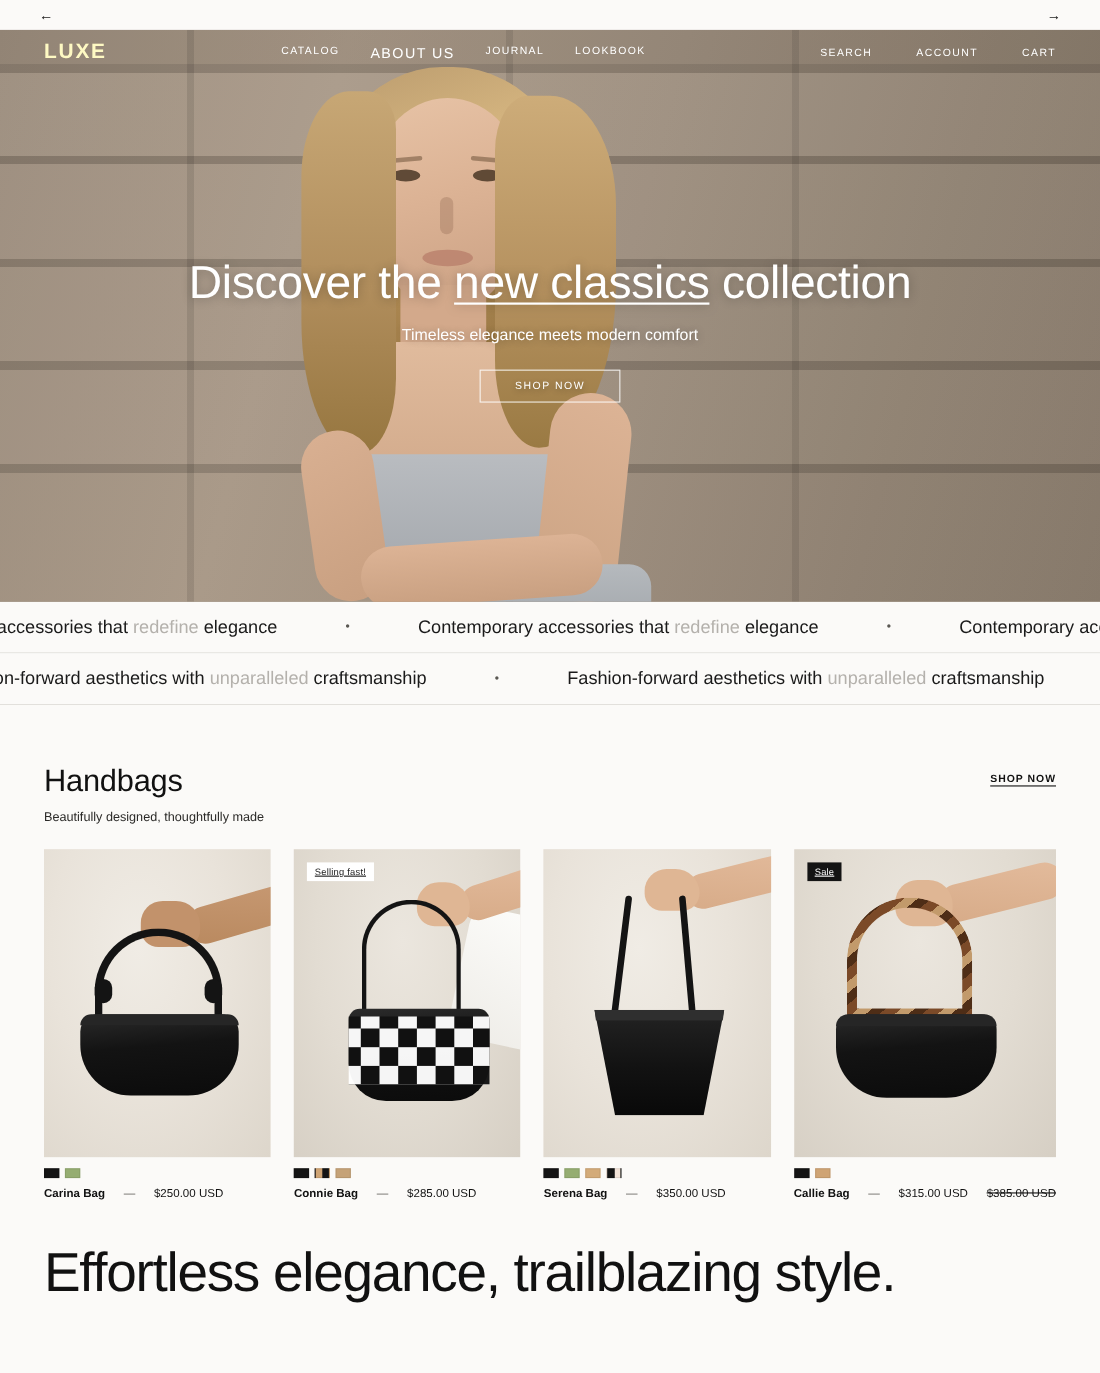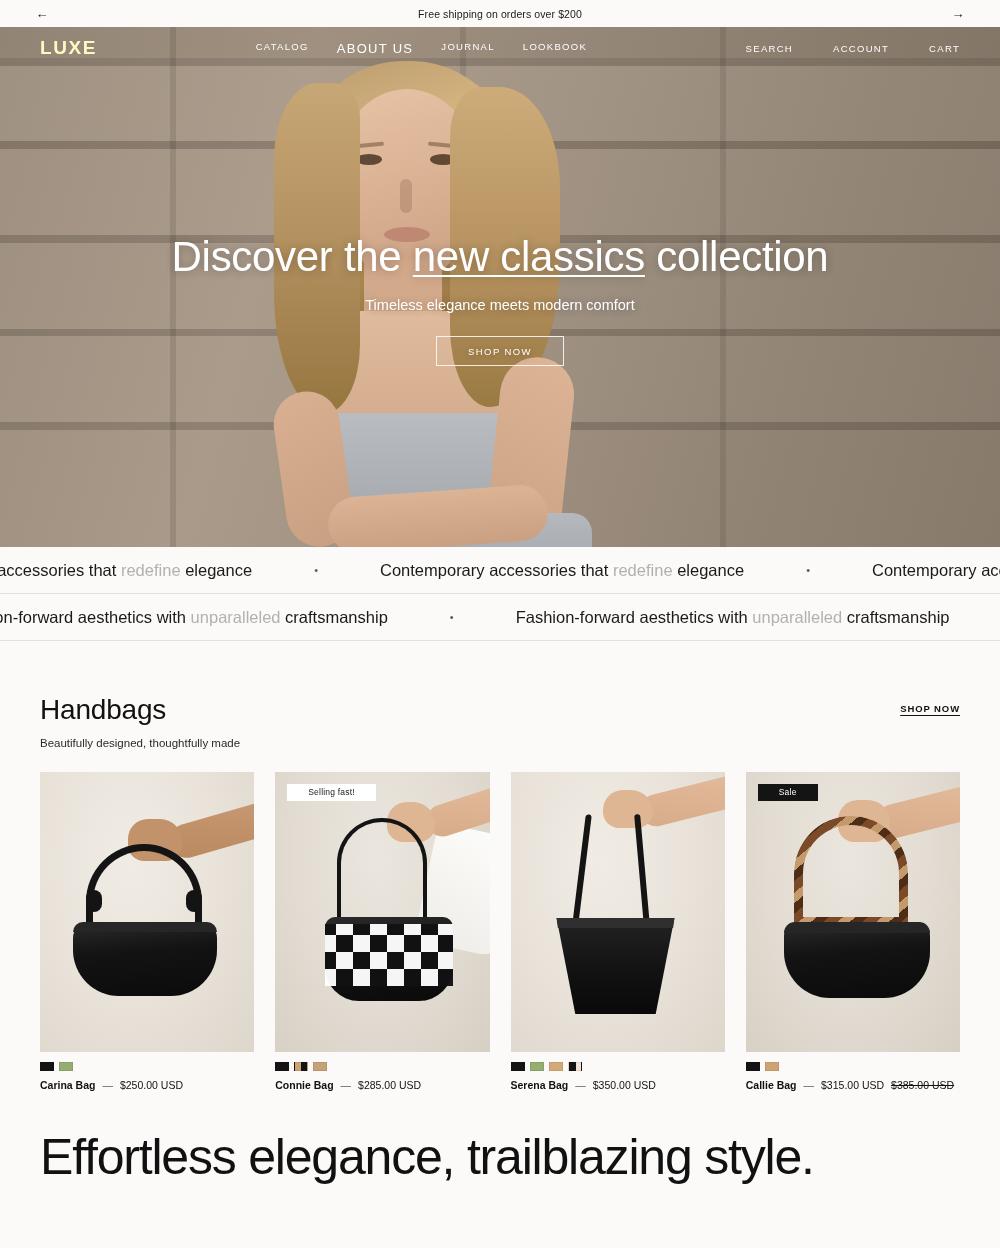--- a/index.html
+++ b/index.html
@@ -262,23 +262,24 @@
     position: relative;
     height: 280px;
     overflow: hidden;
     background: #ece7e0;
   }
   .badge {
     position: absolute;
     top: 10px; left: 10px;
     z-index: 4;
     font-size: 8.5px;
-    padding: 4px 21px;
+    padding: 4px 7px;
     letter-spacing: .2px;
     line-height: 1;
+    text-decoration: underline;
   }
   .badge.light { background:#fff; color:#1a1a1a; }
   .badge.dark { background:#141414; color:#fff; }
 
   
   .scene { position:absolute; inset:0; }
   .bg-cream { position:absolute; inset:0;
     background: radial-gradient(ellipse at 42% 32%, #f0ece5 0%, #e9e3da 48%, #ddd6cb 100%); }
   .bg-cream2 { position:absolute; inset:0;
     background: radial-gradient(ellipse at 48% 30%, #ebe6de 0%, #e2dcd2 52%, #d6cfc4 100%); }
@@ -314,21 +315,21 @@
   
   .swatches { display: flex; gap: 5px; margin-top: 10px; }
   .sw {
     width: 14px; height: 9px;
     border: 1px solid rgba(0,0,0,.08);
   }
   .meta {
     margin-top: 8px;
     display: flex;
     align-items: center;
-    gap: 7px;
+    gap: 17px;
     font-size: 10.5px;
     color: #111;
     white-space: nowrap;
   }
   .p-name { font-weight: 700; }
   .p-dash { color:#5c5a56; }
   .p-price { color:#111; }
   .p-compare { color:#111; text-decoration: line-through; }
 
   
@@ -344,21 +345,20 @@
     letter-spacing: -1.2px;
     color: #111;
     font-stretch: condensed;
   }
 </style>
 </head>
 <body>
 
 <div class="announce">
   <div class="arrow-btn">←</div>
-  <div class="announce-text">Free shipping on orders over $200</div>
   <div class="arrow-btn">→</div>
 </div>
 
 <div class="hero">
   <div class="hero-photo">
     <div class="model">
       <div class="m-hair"></div>
       <div class="m-face"></div>
       <div class="m-brow l"></div>
         <div class="m-brow r"></div>

